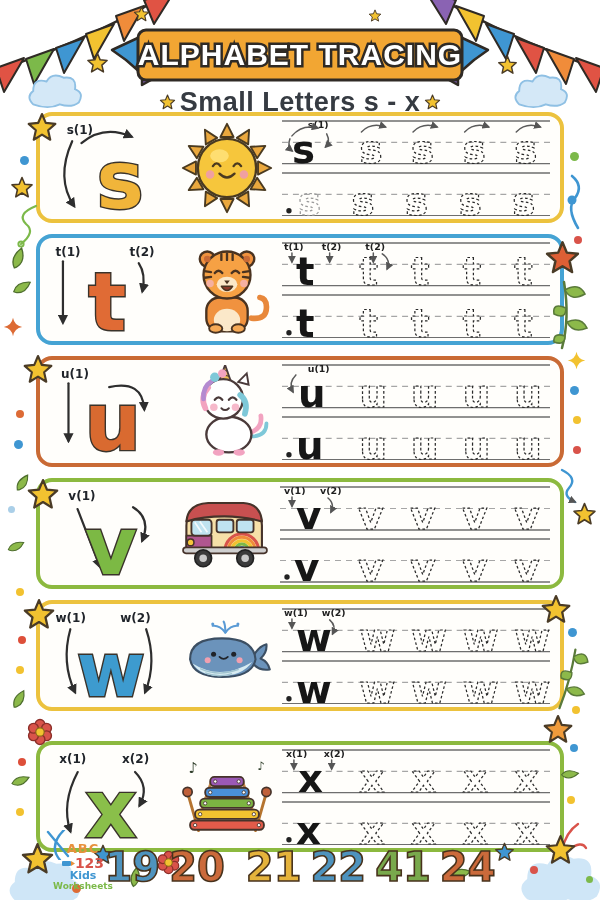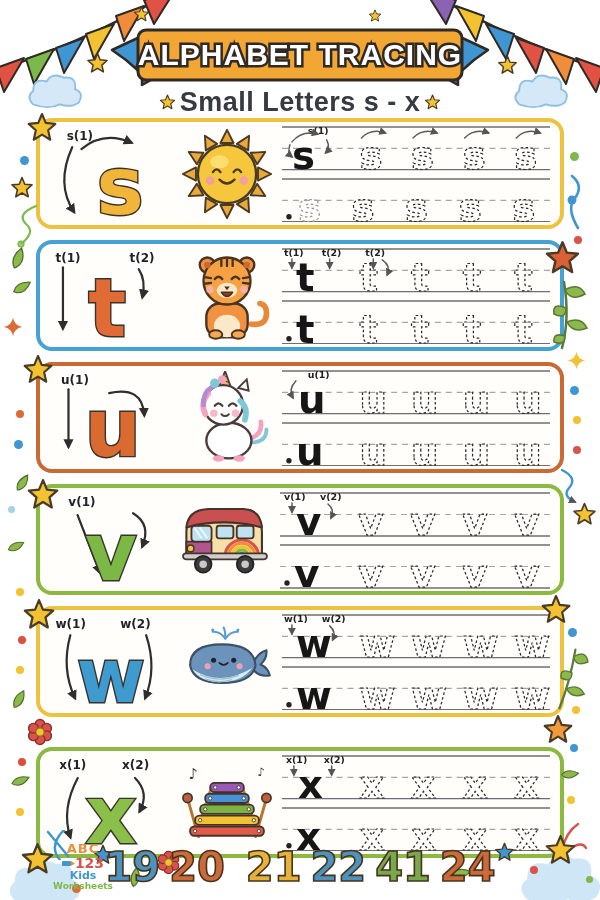--- a/index.html
+++ b/index.html
@@ -8,21 +8,21 @@
   .dec{position:absolute}
   .dot{position:absolute;border-radius:50%}
   
   .banner{position:absolute;left:108px;top:22px;width:384px;height:72px}
   .btitle{font:bold 30px "Liberation Sans",sans-serif;fill:#ffffff;stroke:#2f2a25;stroke-width:5px;
           paint-order:stroke;text-anchor:middle;letter-spacing:1px}
   .subtitle{position:absolute;top:87px;left:0;width:100%;display:flex;align-items:center;
             justify-content:center;gap:4px}
   .subtitle h2{margin:0;font-size:27px;font-weight:bold;color:#363b42;letter-spacing:.5px}
   
-  .rows{position:absolute;top:118px;left:36px;width:528px}
+  .rows{position:absolute;top:112px;left:36px;width:528px}
   .row{box-sizing:border-box;height:111px;margin-bottom:11px;border:4px solid #ccc;border-radius:16px;
        background:#fffefb;display:flex;align-items:center;gap:8px;padding:3px 10px}
   .gsvg{width:122px;height:100px;flex:0 0 auto}
   .glab{font:bold 13px "DejaVu Sans",sans-serif;fill:#20242a}
   .gletter{font:bold 86px "DejaVu Sans",sans-serif;stroke:#3a332b;stroke-width:3px;paint-order:stroke;
            text-anchor:middle}
   .gletter.wide{font-size:80px}
   .garr{fill:none;stroke:#2e2e2e;stroke-width:2.4;stroke-linecap:round}
   .illus{flex:0 0 94px}
   .illus svg{width:94px;height:94px;display:block}

